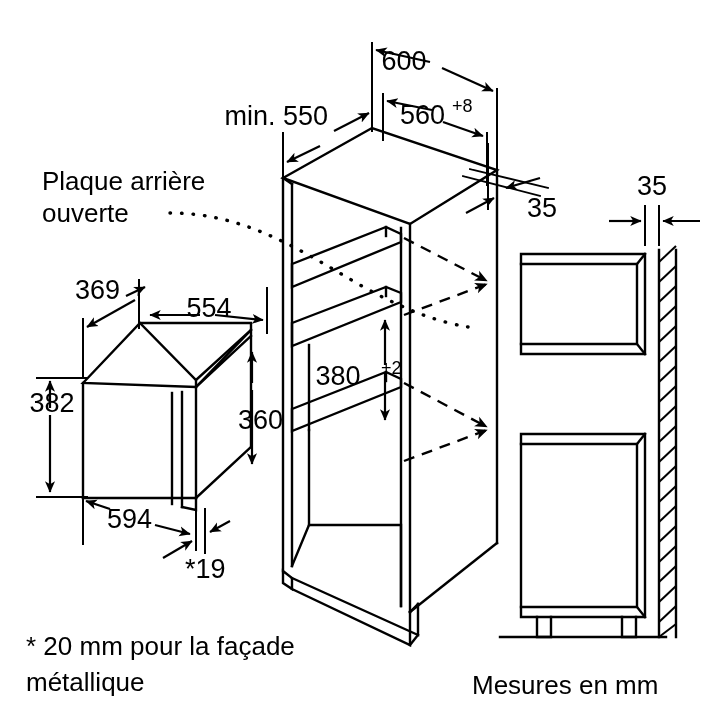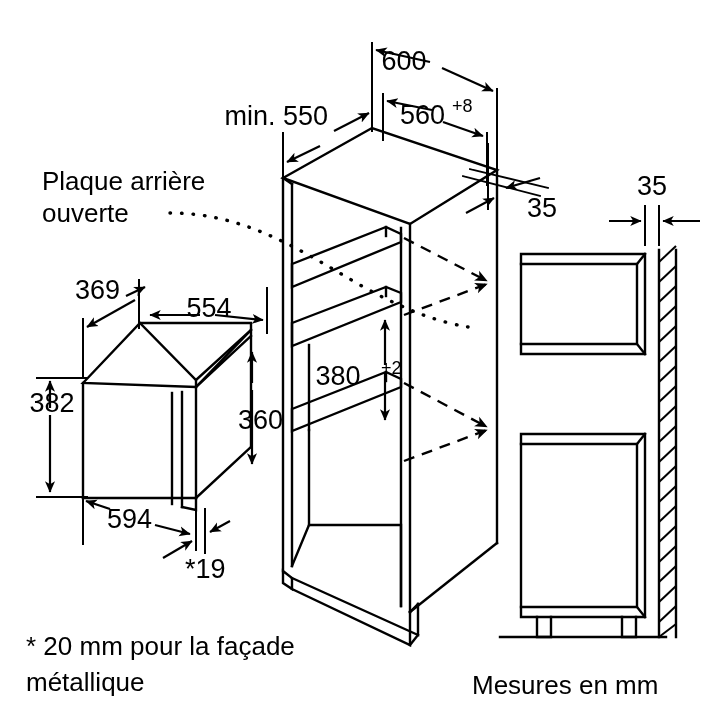--- a/index.html
+++ b/index.html
@@ -8,21 +8,20 @@
     padding: 0;
     background: #ffffff;
   }
   #page {
     position: relative;
     width: 720px;
     height: 720px;
     background: #ffffff;
     overflow: hidden;
     font-family: "Liberation Sans", sans-serif;
-    border-radius: 28px;
   }
   #drawing {
     position: absolute;
     left: 0;
     top: 0;
     width: 720px;
     height: 720px;
   }
   .lbl {
     font-family: "Liberation Sans", sans-serif;

